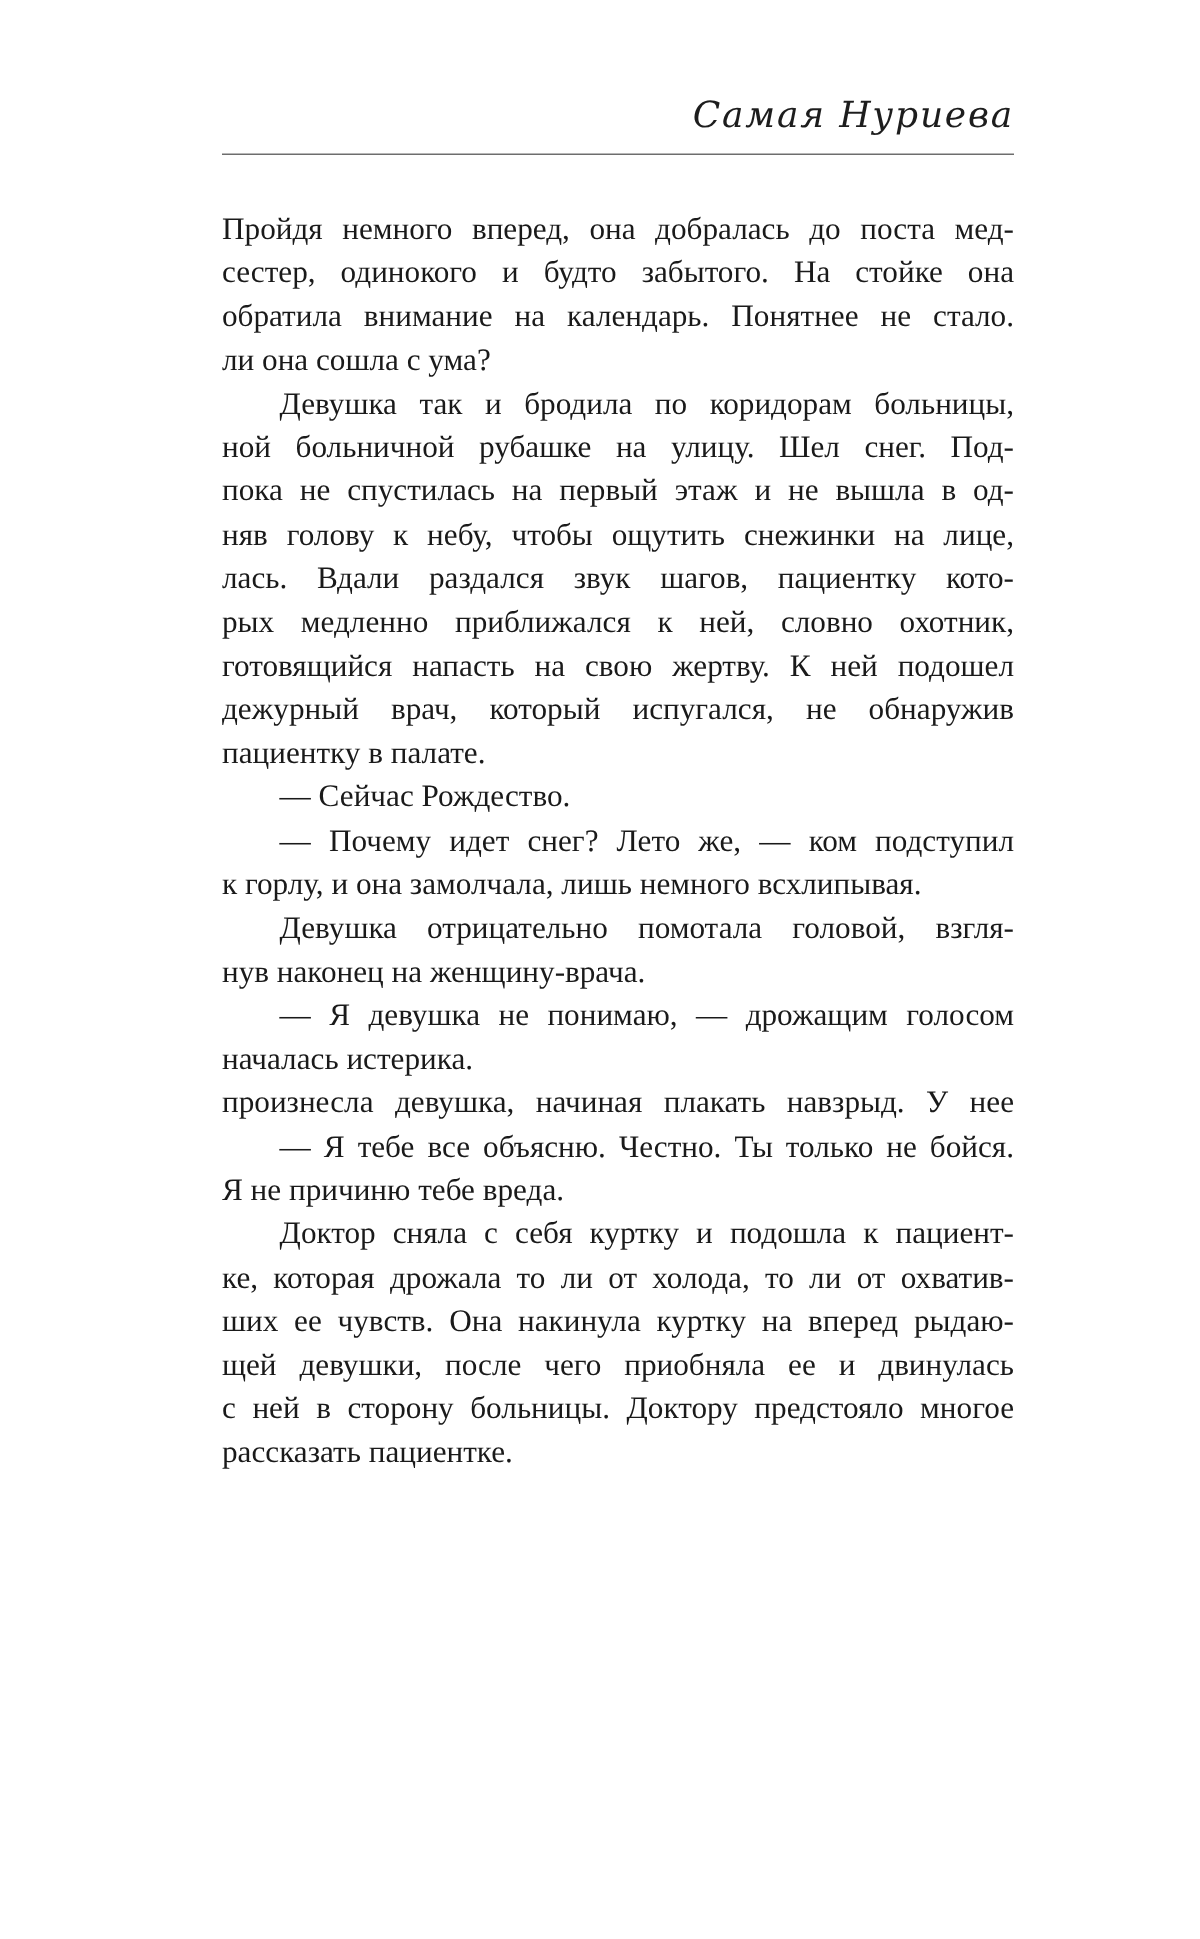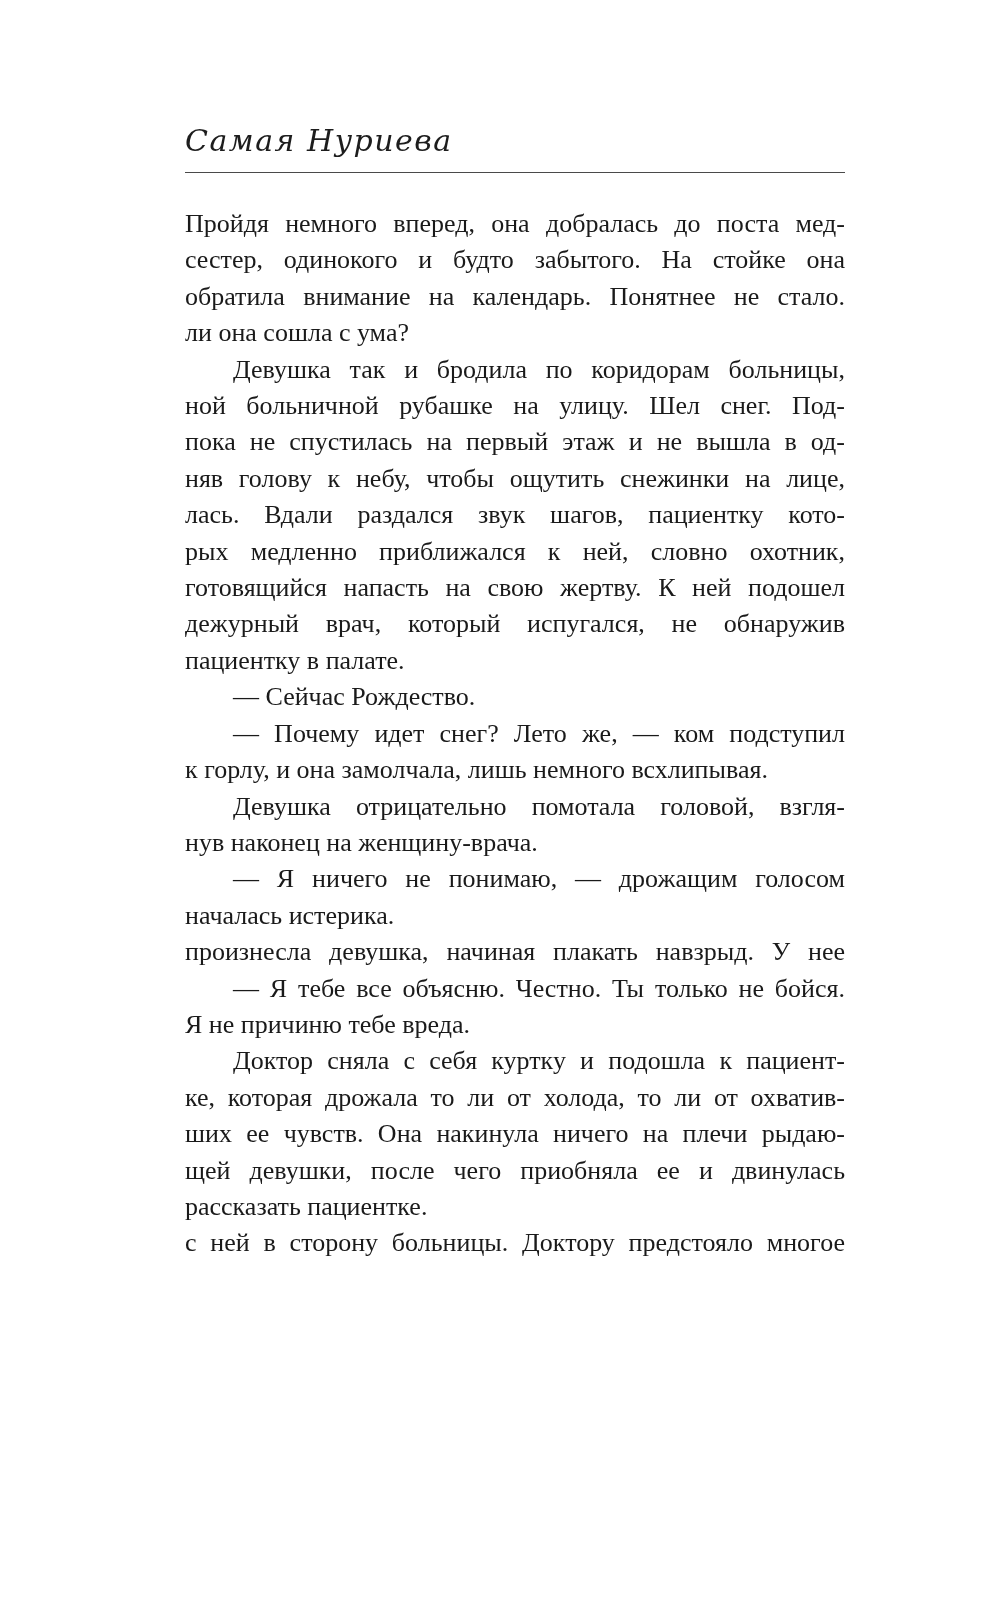--- a/index.html
+++ b/index.html
@@ -16,36 +16,36 @@
     height: 1616px;
     background: #ffffff;
   }
   .content {
     position: absolute;
     left: 185px;
     top: 0;
     width: 660px;
   }
   .running-head {
-    margin-top: 120px;
-    text-align: left;
+    margin-top: 76px;
+    text-align: right;
     font-family: "DejaVu Serif", serif;
     font-style: italic;
     font-size: 30px;
     line-height: 42px;
     color: #1d1d1d;
     letter-spacing: 1.5px;
   }
   .rule {
     margin-top: 10px;
     height: 1px;
     background: #4a4a4a;
   }
   .body-text {
-    margin-top: 33px;
+    margin-top: 44px;
     font-size: 26px;
     line-height: 36.4px;
     color: #1a1a1a;
   }
   .para { }
   .line {
     text-align: justify;
     text-align-last: justify;
     -moz-text-align-last: justify;
   }
@@ -87,31 +87,31 @@
         </div>
         <div class="para">
           <div class="line indent">— Почему идет снег? Лето же, — ком подступил</div>
           <div class="line last">к горлу, и она замолчала, лишь немного всхлипывая.</div>
         </div>
         <div class="para">
           <div class="line indent">Девушка отрицательно помотала головой, взгля-</div>
           <div class="line last">нув наконец на женщину-врача.</div>
         </div>
         <div class="para">
-          <div class="line indent">— Я ничего не понимаю, — дрожащим голосом</div>
+          <div class="line indent">— Я девушка не понимаю, — дрожащим голосом</div>
           <div class="line last">началась истерика.</div>
           <div class="line">произнесла девушка, начиная плакать навзрыд. У нее</div>
         </div>
         <div class="para">
           <div class="line indent">— Я тебе все объясню. Честно. Ты только не бойся.</div>
           <div class="line last">Я не причиню тебе вреда.</div>
         </div>
         <div class="para">
           <div class="line indent">Доктор сняла с себя куртку и подошла к пациент-</div>
           <div class="line">ке, которая дрожала то ли от холода, то ли от охватив-</div>
-          <div class="line">ших ее чувств. Она накинула ничего на плечи рыдаю-</div>
+          <div class="line">ших ее чувств. Она накинула куртку на вперед рыдаю-</div>
           <div class="line">щей девушки, после чего приобняла ее и двинулась</div>
+          <div class="line">с ней в сторону больницы. Доктору предстояло многое</div>
           <div class="line last">рассказать пациентке.</div>
-          <div class="line">с ней в сторону больницы. Доктору предстояло многое</div>
         </div>
       </div>
   </div>
 </div>
 
 </body></html>

